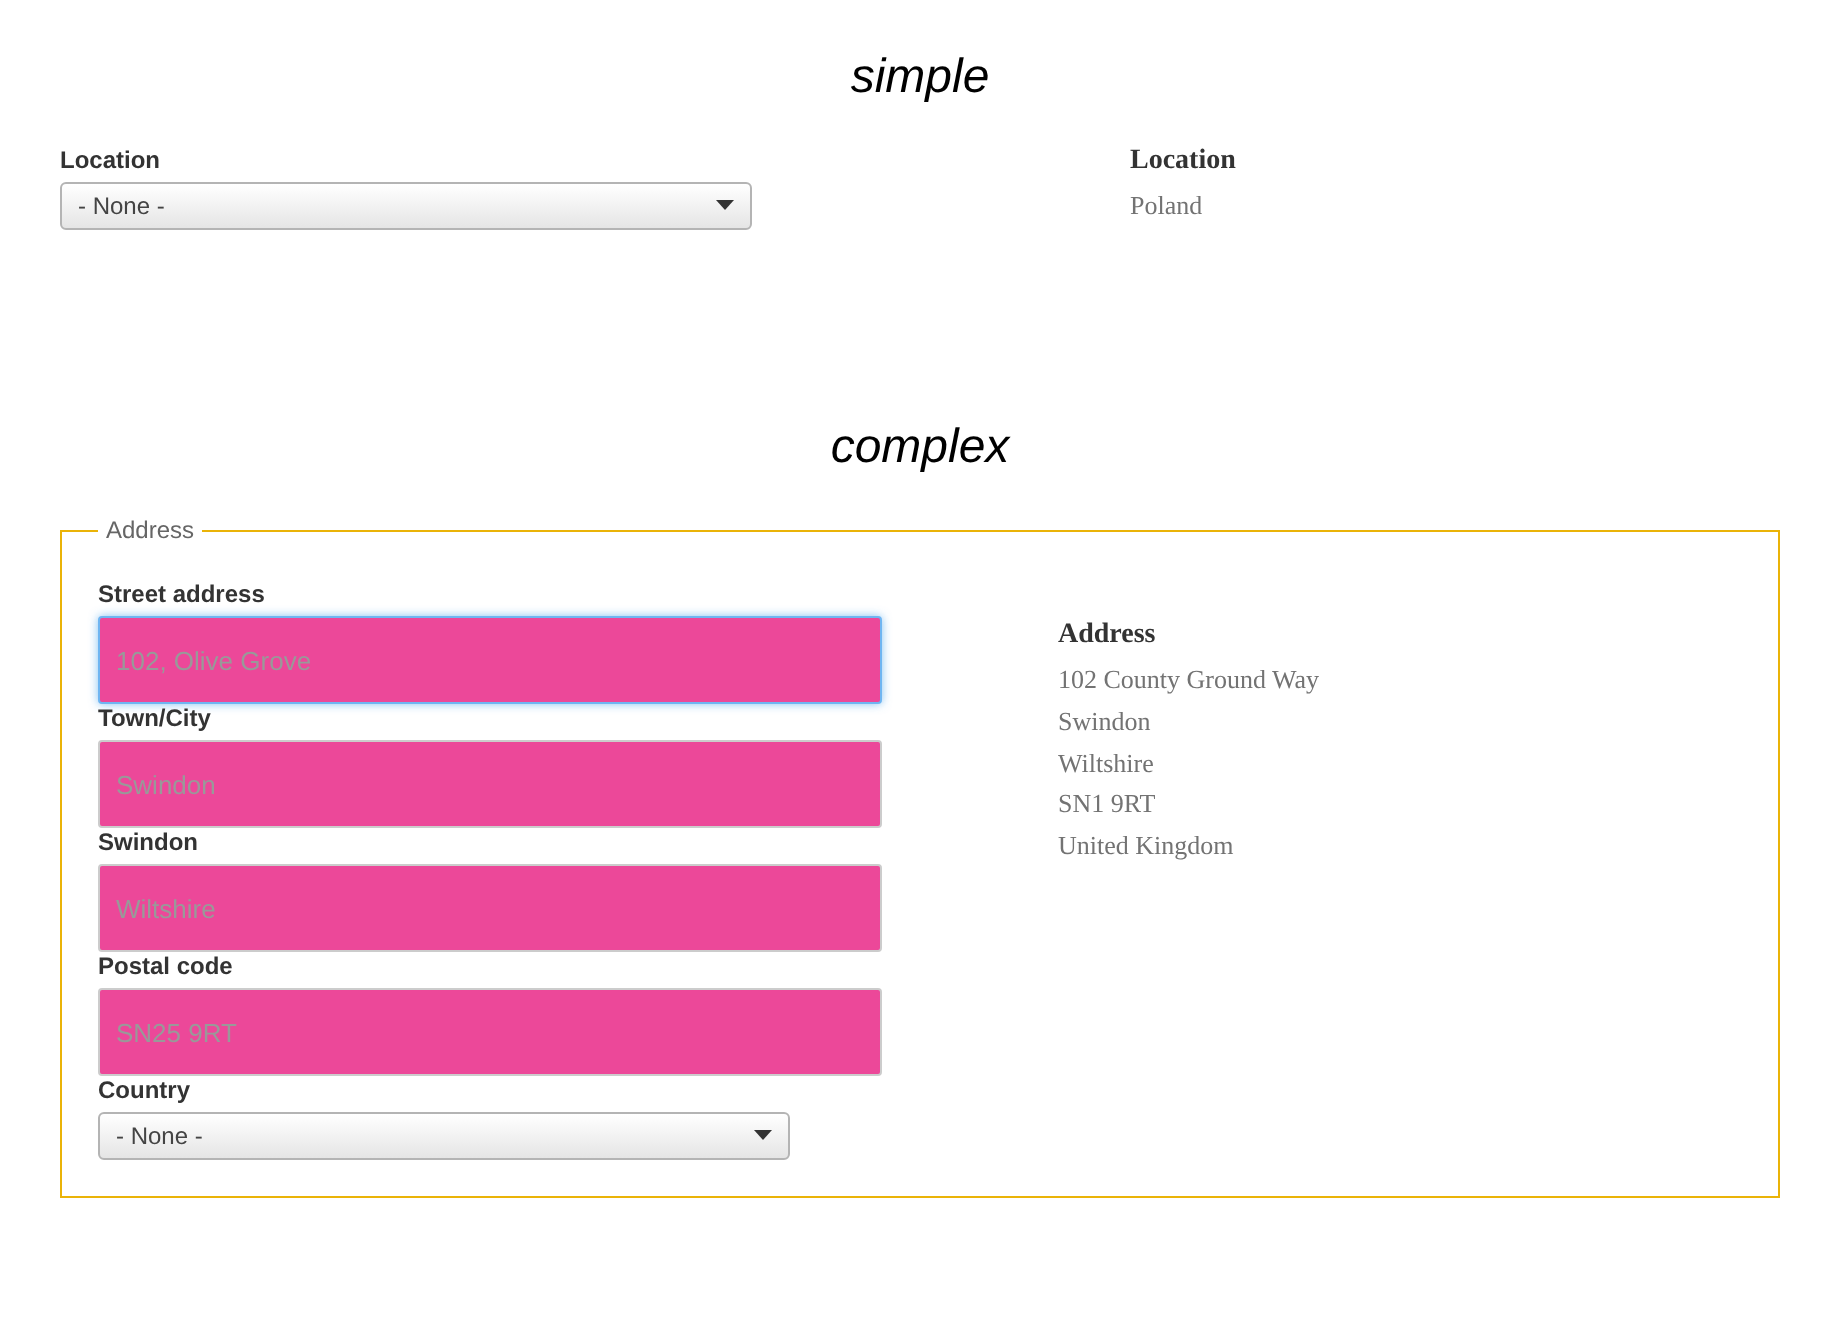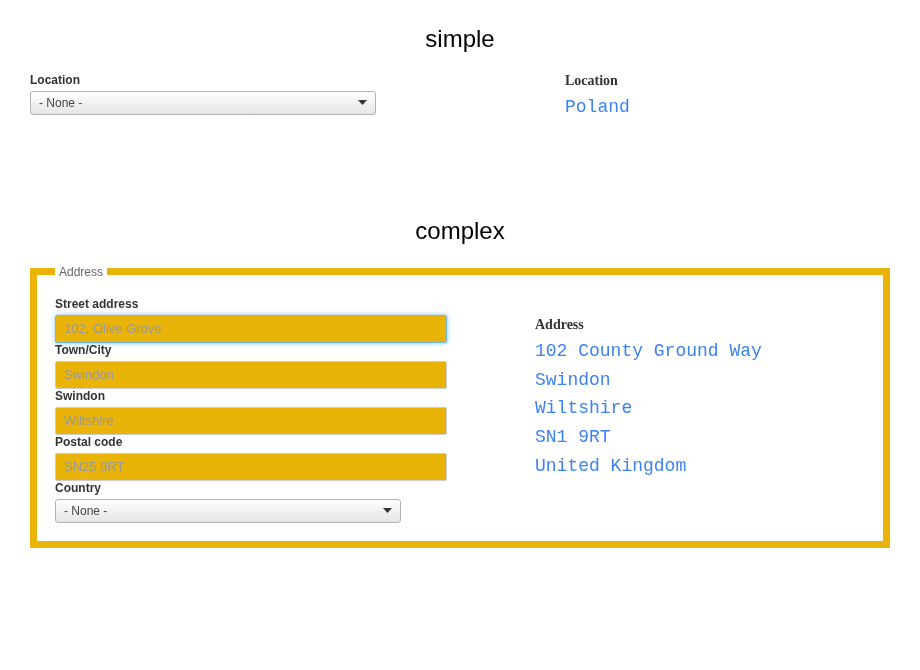--- a/index.html
+++ b/index.html
@@ -11,20 +11,21 @@
       color: #333;
       background: #fff;
       width: 920px;
     }
     .section-title {
       text-align: center;
       font-size: 24px;
       font-weight: 400;
       margin: 5px 0 20px 0;
       color: #000;
+      font-style: italic;
     }
     .row {
       display: flex;
       flex-direction: row;
       gap: 45px;
     }
     .col-left {
       flex: 0 0 490px;
     }
     .col-right {
@@ -61,46 +62,46 @@
     }
     .chev svg { display: block; }
     .display-label {
       font-family: Georgia, "Times New Roman", serif;
       font-weight: bold;
       font-size: 14px;
       color: #333;
       margin-bottom: 4px;
     }
     .display-value {
-      font-family: Liberation Mono, monospace;
-      font-size: 18px;
-      color: #3b82f6;
+      font-family: Liberation Serif, serif;
+      font-size: 13px;
+      color: #737373;
       line-height: 1.6;
     }
     .spacer { height: 90px; }
     fieldset.address-set {
-      border: 7px solid #eab308;
+      border: 1px solid #eab308;
       padding: 18px 18px 18px 18px;
       margin: 0;
     }
     fieldset.address-set legend {
       font-size: 12px;
       color: #666;
       padding: 0 4px;
     }
     .field-block { margin-bottom: 0; }
     .text-input {
       width: 392px;
-      height: 28px;
+      height: 44px;
       border: 1px solid #ccc;
       border-radius: 2px;
       padding: 0 8px;
       font-size: 13px;
       color: #333;
-      background: #eab308;
+      background: #ec4899;
     }
     .text-input::placeholder { color: #999; }
     .text-input.focused {
       border: 1px solid #6fb5f1;
       box-shadow: 0 0 5px rgba(82,168,236,0.7);
       outline: none;
     }
     .addr-row {
       display: flex;
       flex-direction: row;

